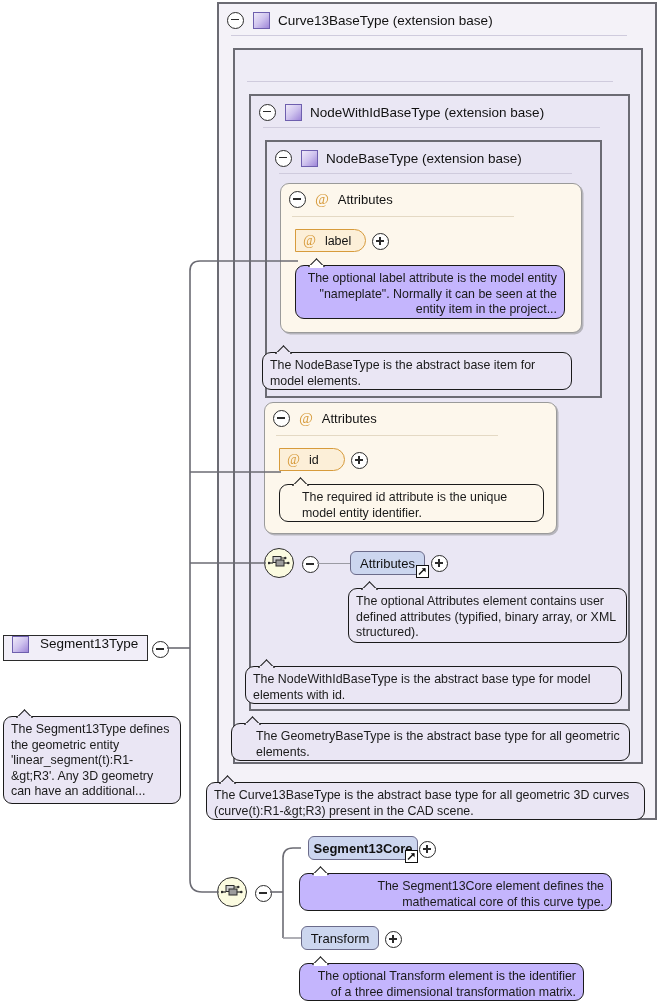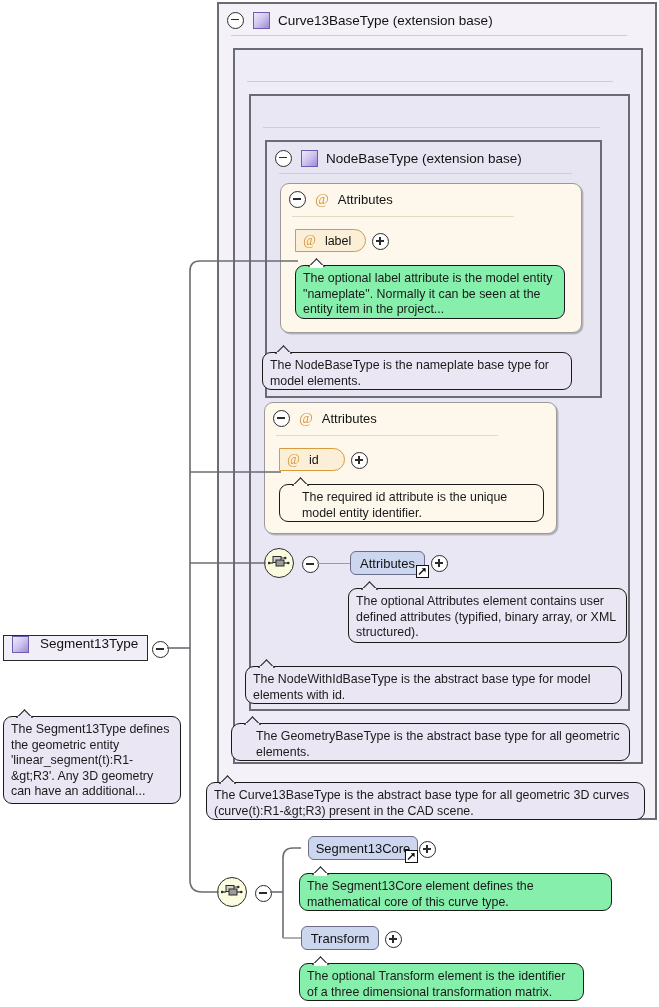--- a/index.html
+++ b/index.html
@@ -182,21 +182,21 @@
     border: 1.4px solid #1a1a1a;
     border-radius: 9px;
     box-sizing: border-box;
     padding: 5px 7px 5px 7px;
     font-size: 12.4px;
     line-height: 15.5px;
     color: #1a1a1a;
   }
   .callout.cream { background: #fdf7ec; padding-left: 22px; }
   .callout.lilac { background: #eae6f4; }
-  .callout.white { background: #86efac; }
+  .callout.white { background: #c4b5fd; text-align: right; }
   
   .notch {
     position: absolute;
     top: -8px;
     width: 20px; height: 9px;
     overflow: hidden;
   }
   .notch i {
     position: absolute;
     left: 2px; top: 3px;
@@ -254,20 +254,25 @@
       <span class="ext-title">Curve13BaseType (extension base)</span>
     </div>
     <div class="hr-rule" style="left:12px; top:31px; width:396px;"></div>
   </div>
 
   <div class="extbox lvl2" style="left:233px; top:48px; width:410px; height:716px;">
     <div class="hr-rule" style="left:12px; top:31px; width:366px;"></div>
   </div>
 
   <div class="extbox lvl3" style="left:249px; top:94px; width:381px; height:617px;">
+    <div class="ext-header" style="width:100%;">
+      <span class="toggle"></span>
+      <span class="type-sq"></span>
+      <span class="ext-title">NodeWithIdBaseType (extension base)</span>
+    </div>
     <div class="hr-rule" style="left:12px; top:31px; width:337px;"></div>
   </div>
 
   <div class="extbox lvl4" style="left:265px; top:140px; width:337px; height:258px;">
     <div class="ext-header" style="width:100%;">
       <span class="toggle"></span>
       <span class="type-sq"></span>
       <span class="ext-title">NodeBaseType (extension base)</span>
     </div>
     <div class="hr-rule" style="left:12px; top:31px; width:293px;"></div>
@@ -294,21 +299,21 @@
       </div>
     <div class="notch-cover white" style="left:14px; width:13px;"></div>
     <span>The optional label attribute is the model entity "nameplate". Normally it can be seen at the entity item in the project...</span>
   </div>
 
   <div class="callout lilac" style="left:262px; top:352px; width:310px; height:38px;">
     <div class="notch lilac" style="left:12px;">
         <i></i>
       </div>
     <div class="notch-cover lilac" style="left:14px; width:13px;"></div>
-    <span>The NodeBaseType is the nameplate base type for model elements.</span>
+    <span>The NodeBaseType is the abstract base item for model elements.</span>
   </div>
 
   <div class="attrpanel" style="left:264px; top:402px; width:293px; height:132px;">
     <div class="attrpanel-head">
       <span class="toggle"></span>
       <span class="at-sign">@</span>
       <span class="attrpanel-title">Attributes</span>
     </div>
     <div class="attrpanel-rule" style="left:11px; top:32px; width:222px;"></div>
   </div>
@@ -406,21 +411,21 @@
       <line x1="0.5" y1="8" x2="5" y2="8" stroke="#2b2b2b" stroke-width="1.2"></line>
       <line x1="16" y1="8" x2="20" y2="8" stroke="#2b2b2b" stroke-width="1.2"></line>
       <circle cx="1" cy="8" r="1.3" fill="#2b2b2b"></circle>
       <circle cx="20.3" cy="8" r="1.3" fill="#2b2b2b"></circle>
       <line x1="13" y1="3" x2="17" y2="3" stroke="#2b2b2b" stroke-width="1"></line>
       <circle cx="17.3" cy="3" r="1.2" fill="#2b2b2b"></circle>
     </svg>
   </div>
   <span class="toggle" style="position:absolute; left:255px; top:885px;"></span>
 
-  <div class="elem-pill" style="left:308px; top:836px; width:110px;">
+  <div class="elem-pill" style="left:308px; top:836px; width:110px;font-weight:bold;">
     <span>Segment13Core</span>
   </div>
   <div class="ext-link" style="left:405px; top:850px;">
     <svg width="11" height="11" viewBox="0 0 11 11">
       <path d="M2 8.5 L8 2.5" stroke="#111" stroke-width="1.4"></path>
       <path d="M4.7 2.3 L8.6 2.3 L8.6 6.2 Z" fill="#111"></path>
     </svg>
   </div>
   <span class="toggle plus" style="position:absolute; left:419px; top:841px;"></span>
 

